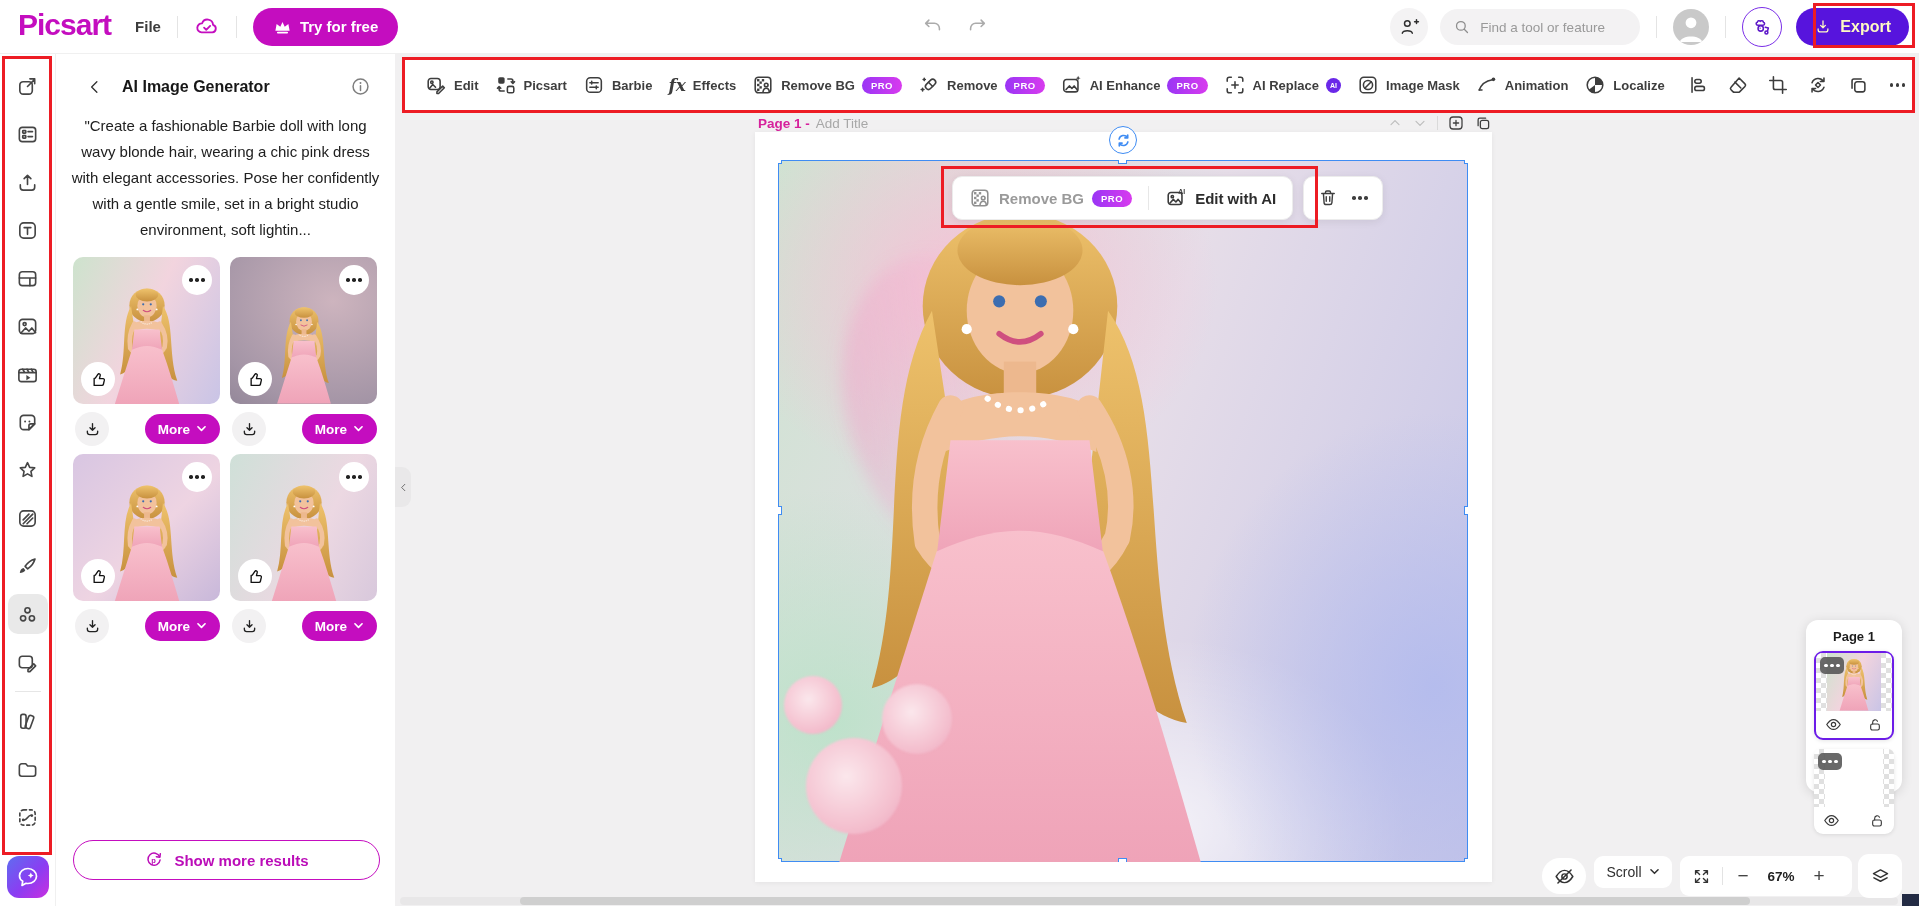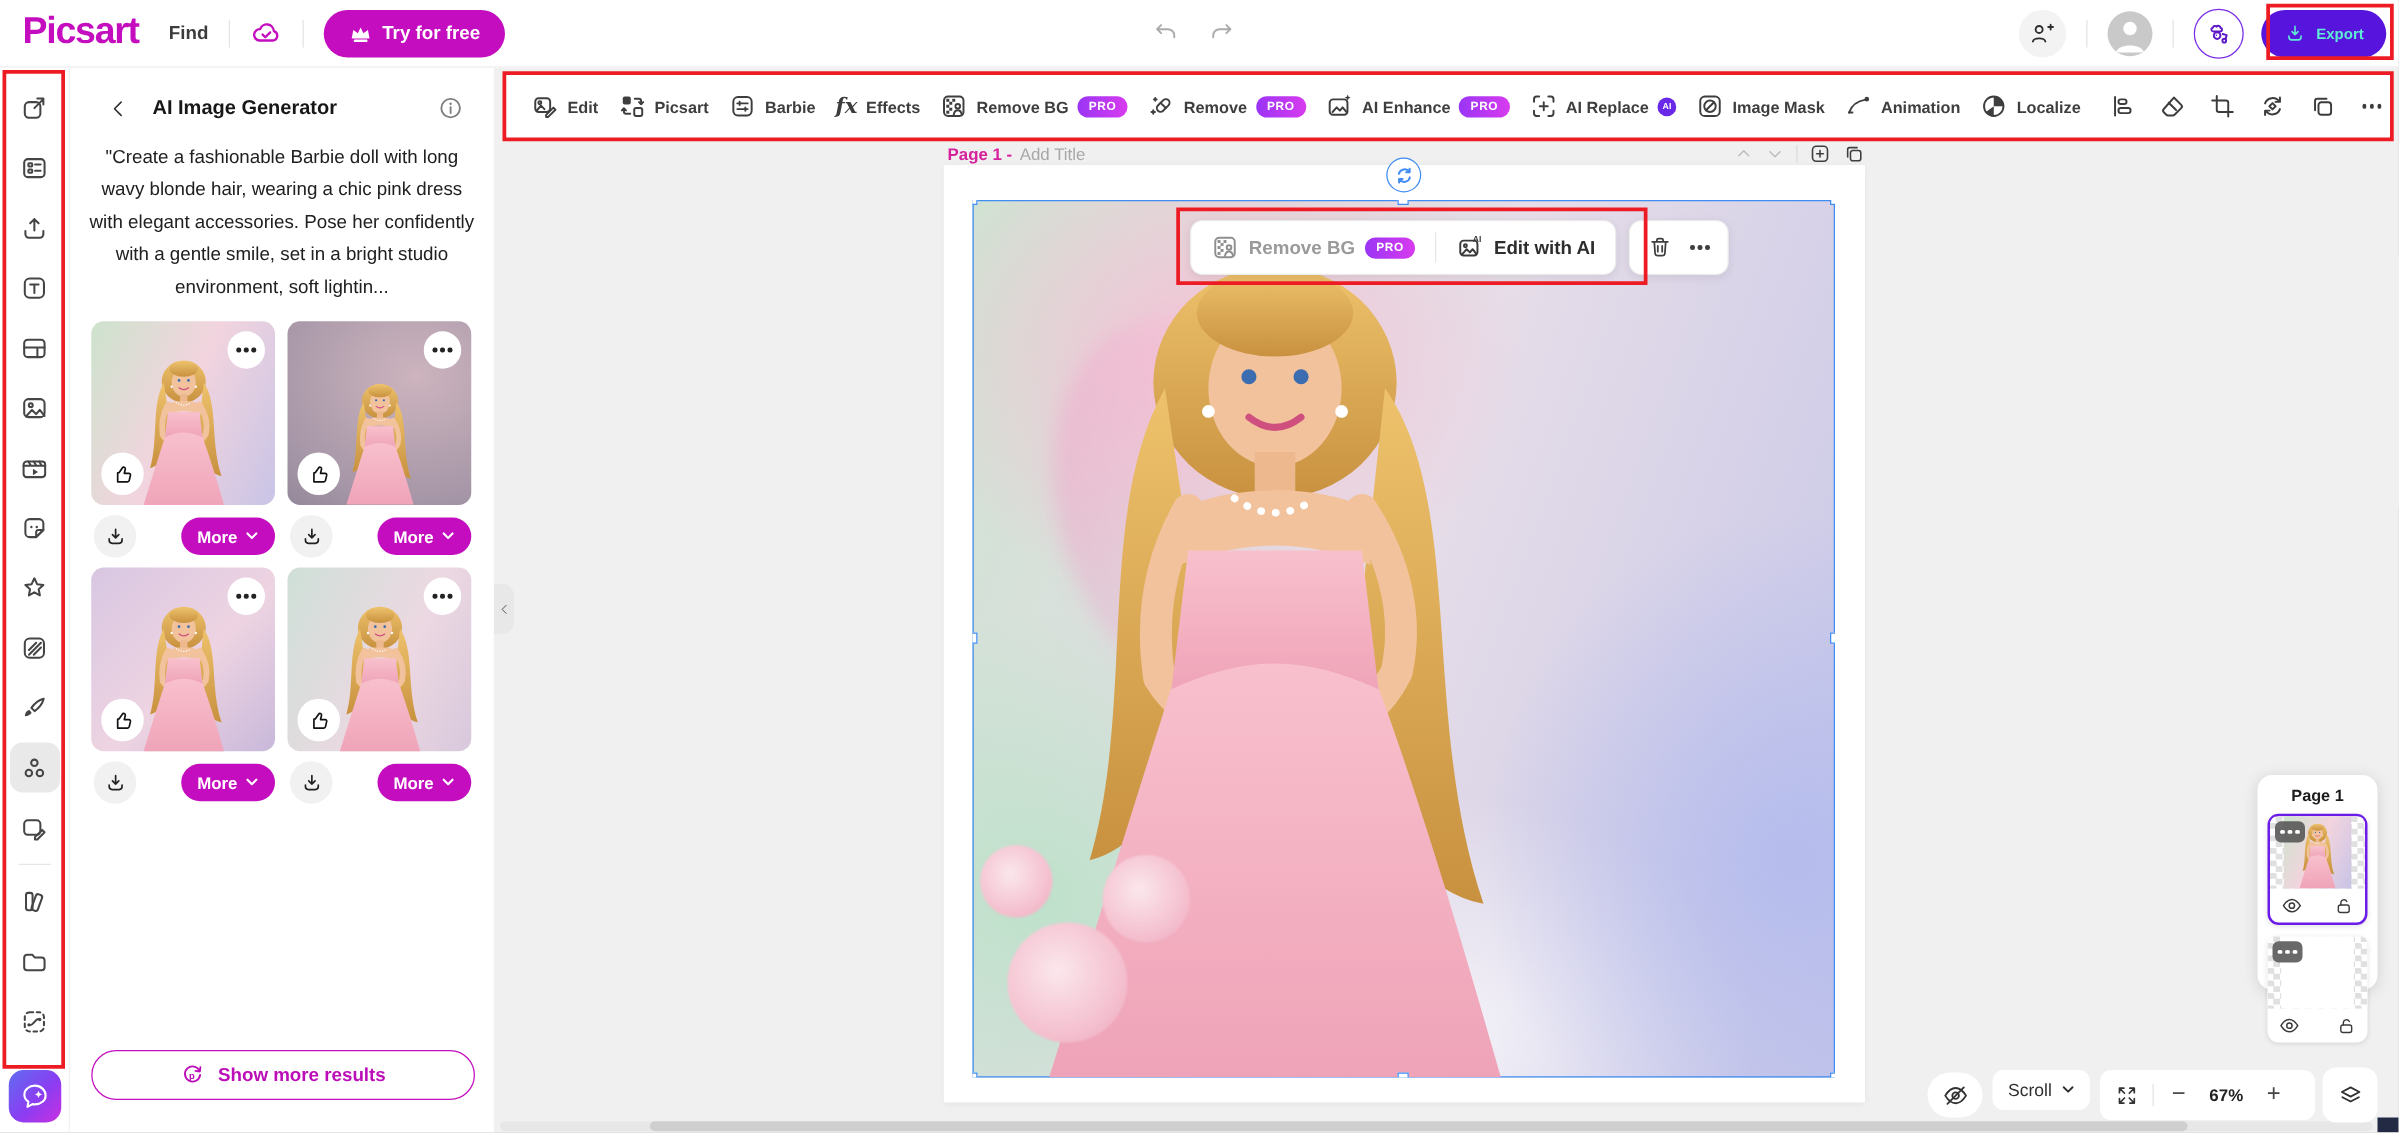--- a/index.html
+++ b/index.html
@@ -19,21 +19,21 @@
 .tryfree{display:flex;align-items:center;gap:8px;background:#c40dbf;color:#fff;font-weight:700;font-size:15px;height:38px;padding:0 20px;border-radius:19px}
 .histbtns{position:absolute;left:918px;top:12px;display:flex;gap:14px;color:#ababab}
 .hbtn{width:30px;height:30px;display:flex;align-items:center;justify-content:center}
 .tbright{position:absolute;right:10px;top:0;height:54px;display:flex;align-items:center}
 .invite{width:38px;height:38px;border-radius:50%;background:#f4f3f4;display:flex;align-items:center;justify-content:center;color:#2f2f2f}
 .searchpill{width:200px;height:36px;border-radius:18px;background:#f3f2f3;display:flex;align-items:center;gap:9px;padding:0 13px;margin-left:12px;color:#8e8e8e}
 .searchpill input{border:0;background:transparent;outline:none;font-size:13.5px;color:#555;width:145px;font-family:inherit}
 ::placeholder{color:#999}
 .avatar{width:36px;height:36px;border-radius:50%;background:#c9c9c9;overflow:hidden;position:relative}
 .mascot{width:40px;height:40px;border-radius:50%;border:1.6px solid #7a2ee8;background:#fff;display:flex;align-items:center;justify-content:center;color:#5d18c8}
-.exportbtn{display:flex;align-items:center;gap:8px;background:#5714dd;color:#5eead4;font-weight:700;font-size:12px;height:38px;padding:0 18px;border-radius:19px;margin-left:14px}
+.exportbtn{display:flex;align-items:center;gap:8px;background:#5714dd;color:#fef9c3;font-weight:700;font-size:16px;height:38px;padding:0 18px;border-radius:19px;margin-left:14px}
 
 .iconbar{position:absolute;left:0;top:54px;width:56px;height:852px;background:#fff;display:flex;flex-direction:column;align-items:center;padding-top:12px;gap:8px;z-index:4;border-right:1px solid #f0f0f0}
 .ib{width:40px;height:40px;border-radius:10px;display:flex;align-items:center;justify-content:center;color:#454545;flex:0 0 auto}
 .ib.sel{background:#e9e9e9}
 .ibsep{width:26px;height:1px;background:#e6e6e6;margin:1px 0;flex:0 0 auto}
 .aibtn{position:absolute;left:7px;bottom:8px;width:42px;height:42px;border-radius:12px;background:linear-gradient(135deg,#5f6df0 0%,#8b3df2 55%,#c92fe0 100%);display:flex;align-items:center;justify-content:center;color:#fff;z-index:5}
 
 .panel{position:absolute;left:56px;top:54px;width:339px;height:852px;background:#fff;z-index:3}
 .phead{display:flex;align-items:center;padding:22px 24px 0 30px}
 .ptitle{font-size:16px;font-weight:700;color:#171717;margin-left:18px}
@@ -174,21 +174,21 @@
         </symbol>
 <symbol id="ic-copy" viewBox="0 0 24 24">
           <rect x="8.5" y="8.5" width="11" height="11" rx="2.5"></rect>
           <path d="M5.5 15.5v-8a2 2 0 0 1 2-2h8"></path>
         </symbol>
 </defs>
 </svg>
 
 <header class="topbar">
   <div class="logo">Picsart</div>
-  <button class="filebtn">Find</button>
+  <button class="filebtn">File</button>
   <div class="vsep"></div>
   <button class="cloudbtn">
     <svg width="26" height="26" viewBox="0 0 24 24" class="ic" stroke-width="1.8">
           <path d="M7 17a4.2 4.2 0 1 1 .5-8.4A5.2 5.2 0 0 1 17.6 10 3.6 3.6 0 0 1 17 17H7z"></path>
           <path d="M9.3 12.6l2 2 3.6-3.6"></path>
         </svg>
   </button>
   <div class="vsep"></div>
   <button class="tryfree">
     <span>
@@ -211,20 +211,29 @@
           </svg>
         </button>
   </div>
   <div class="tbright">
     <button class="invite">
           <svg width="21" height="21" viewBox="0 0 24 24" class="ic">
             <circle cx="9.5" cy="7.5" r="3.2"></circle>
             <path d="M3.8 18.5c.9-3.8 10.5-3.8 11.4 0M17.8 5.3h4.4M20 3.1v4.4"></path>
           </svg>
         </button>
+    <div class="searchpill">
+      <span>
+            <svg width="18" height="18" viewBox="0 0 24 24" class="ic" stroke-width="1.8">
+              <circle cx="10.5" cy="10.5" r="5.8"></circle>
+              <path d="M15 15l4.3 4.3"></path>
+            </svg>
+          </span>
+      <input type="text" placeholder="Find a tool or feature" style="">
+    </div>
     <div class="vsep"></div>
     <button class="avatar">
           <svg width="36" height="36" viewBox="0 0 24 24">
             <circle cx="12" cy="9.2" r="3.6" fill="#fff"></circle>
             <path d="M4.5 22c1-5 14-5 15 0z" fill="#fff"></path>
           </svg>
         </button>
     <div class="vsep"></div>
     <button class="mascot">
       <svg width="22" height="22" viewBox="0 0 24 24" class="ic" stroke-width="1.5">

